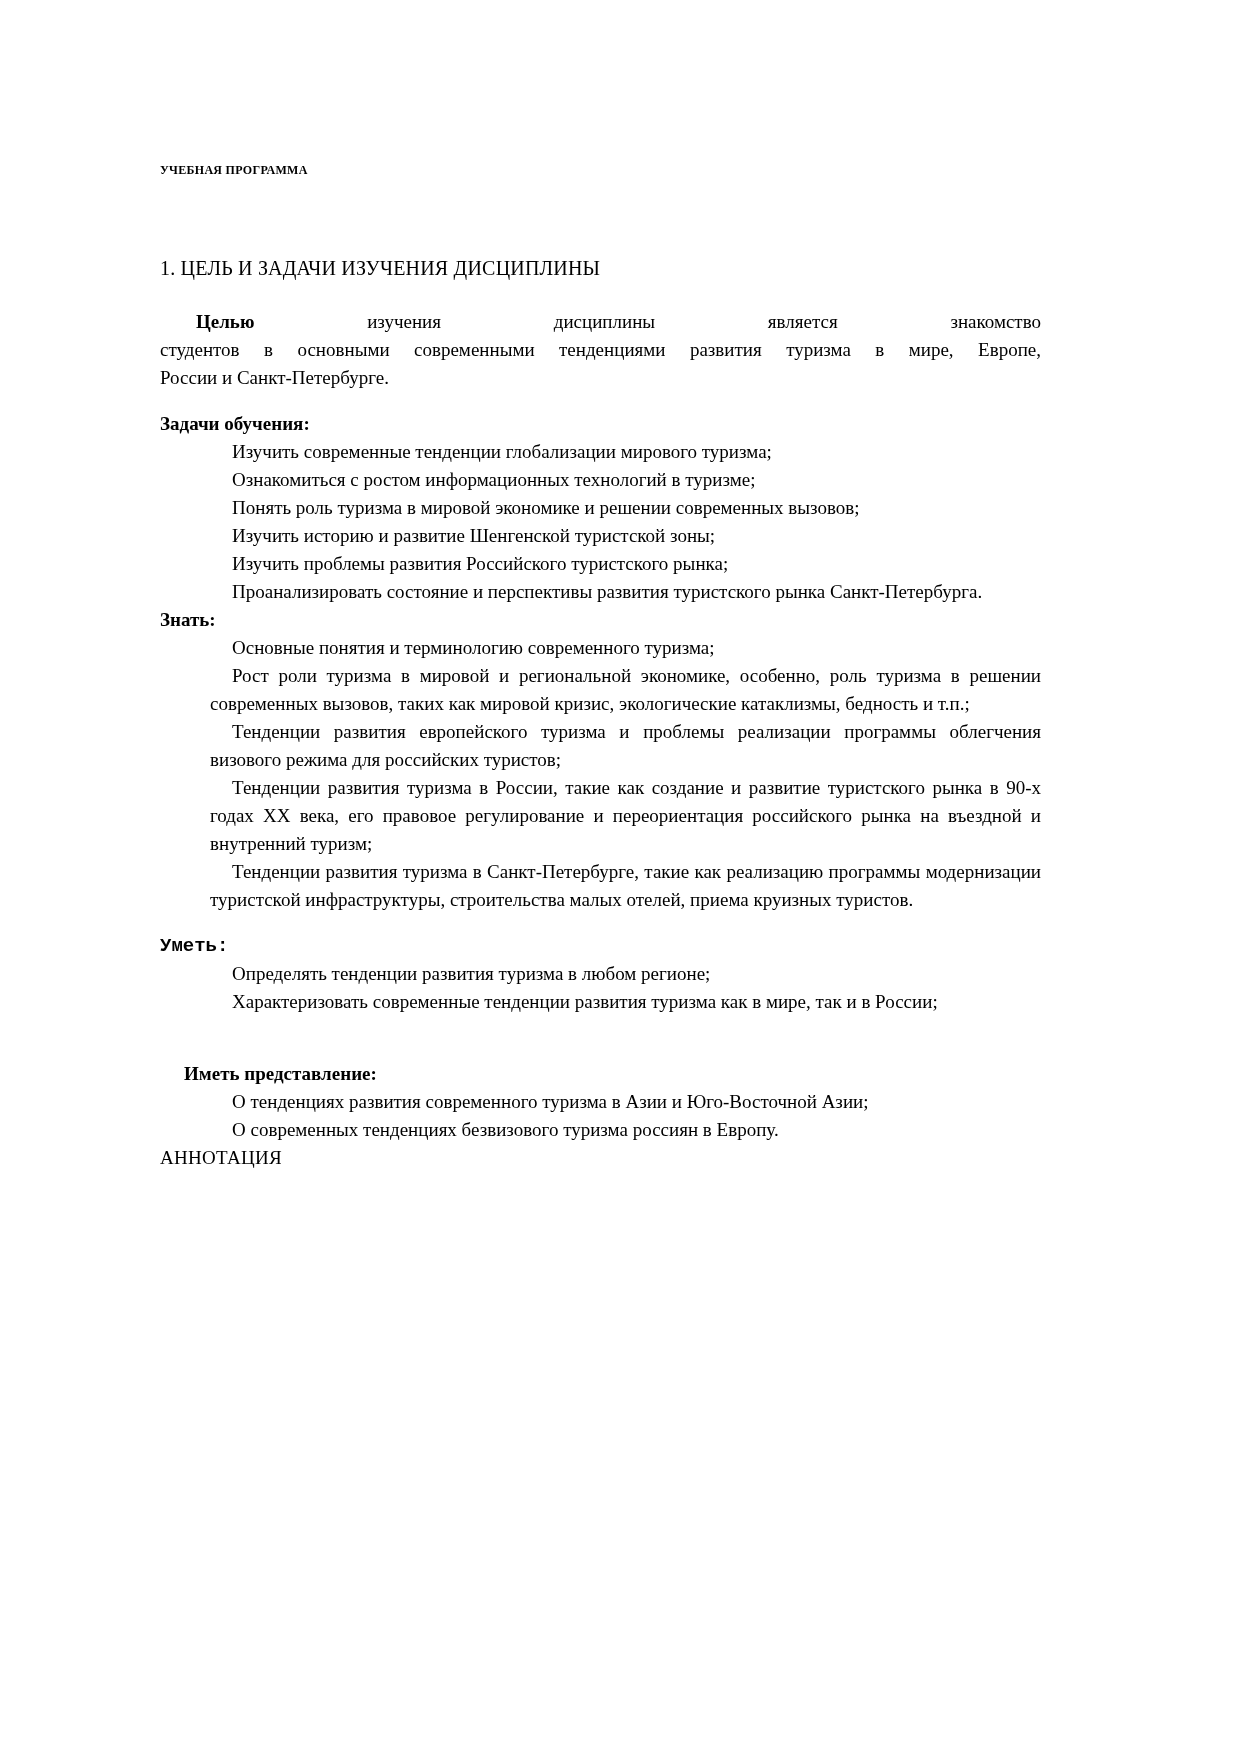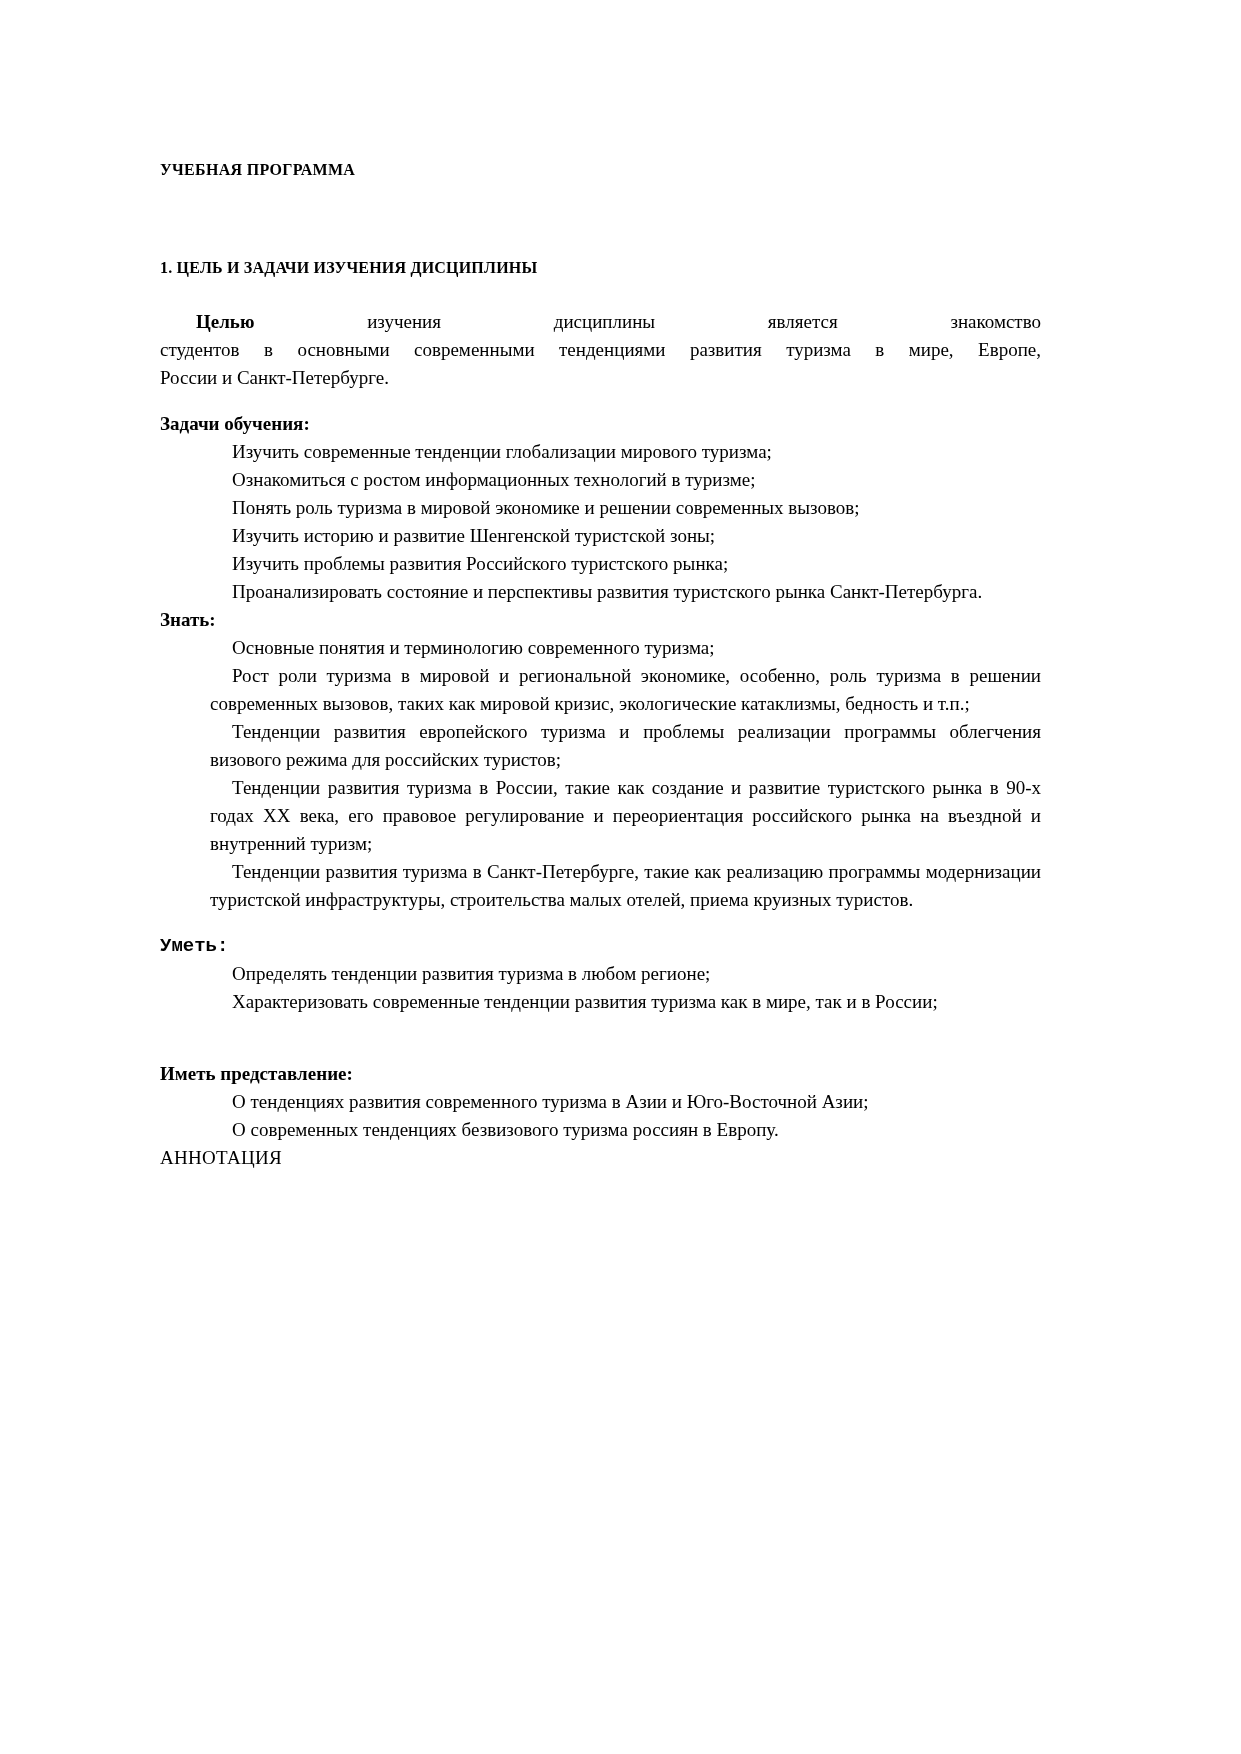--- a/index.html
+++ b/index.html
@@ -16,43 +16,43 @@
     overflow: hidden;
   }
   .content {
     position: absolute;
     left: 160px;
     top: 156px;
     width: 881px;
   }
   .bold { font-weight: bold; margin-left: 36px; }
   .doc-title {
-    font-size: 16px;
+    font-size: 12px;
     font-weight: bold;
     letter-spacing: 0.3px;
     margin-bottom: 70px;
   }
   .section-heading {
-    font-size: 16px;
-    font-weight: bold;
+    font-size: 20px;
+    font-weight: normal;
     letter-spacing: 0.2px;
     margin-bottom: 26px;
   }
   .goal { margin-bottom: 18px; }
   .goal .line { width: 100%; }
   .jlast { text-align: justify; text-align-last: justify; }
   .subhead { font-weight: bold; }
   .item {
     margin-left: 50px;
     text-indent: 22px;
     text-align: justify;
   }
   .results-head { margin-top: 12px; }
   .umet-head { margin-top: 18px; font-family: Liberation Mono, monospace; }
-  .imet-head { margin-top: 44px; }
+  .imet-head { margin-top: 44px; margin-left: 24px; }
   .section2-heading { margin-top: 16px; margin-bottom: 28px; }
   .annotation { font-size: 19px; letter-spacing: 0.3px; }
 </style>
 </head>
 <body>
 
 <div class="page">
   <div class="content">
 
     <div class="doc-title">УЧЕБНАЯ ПРОГРАММА</div>

